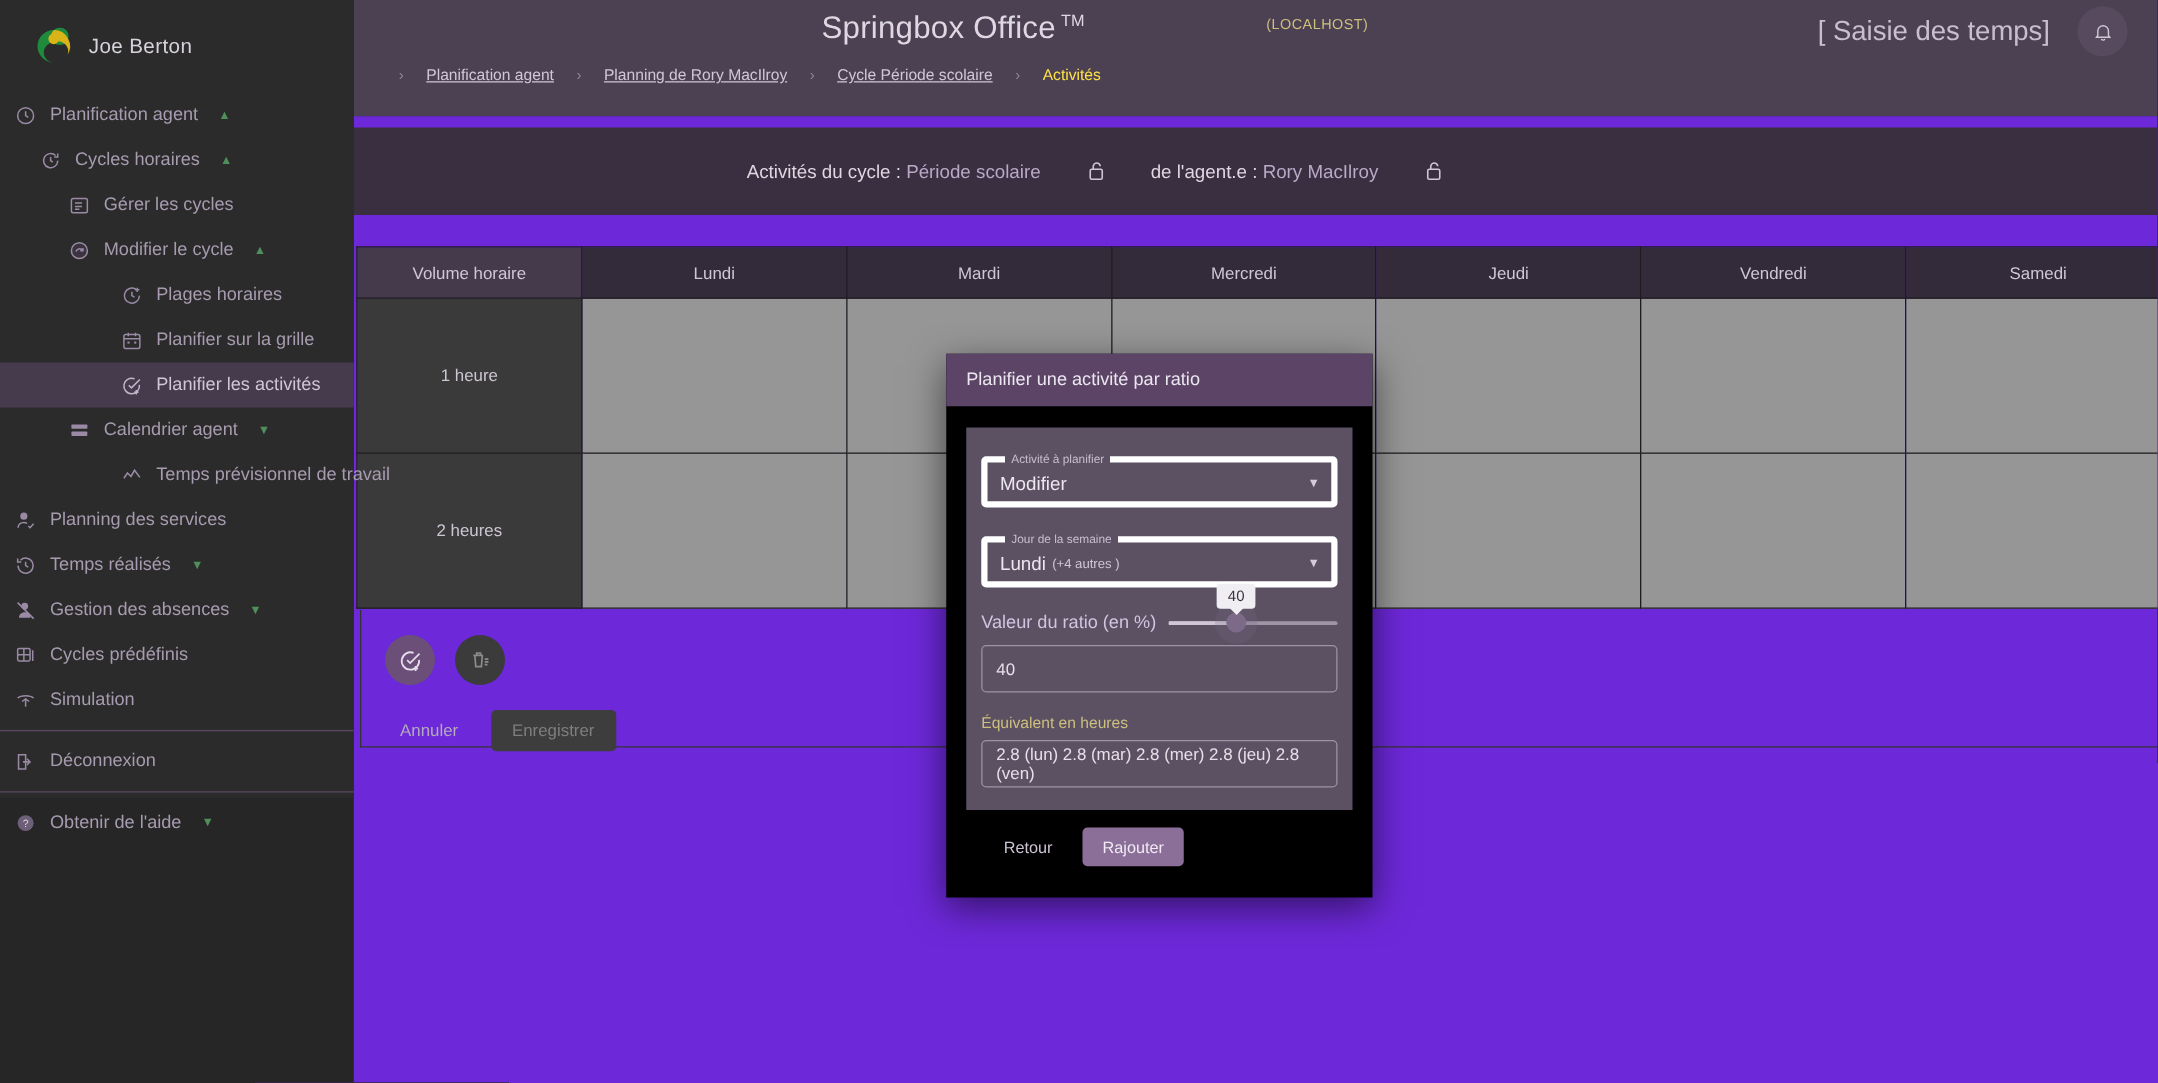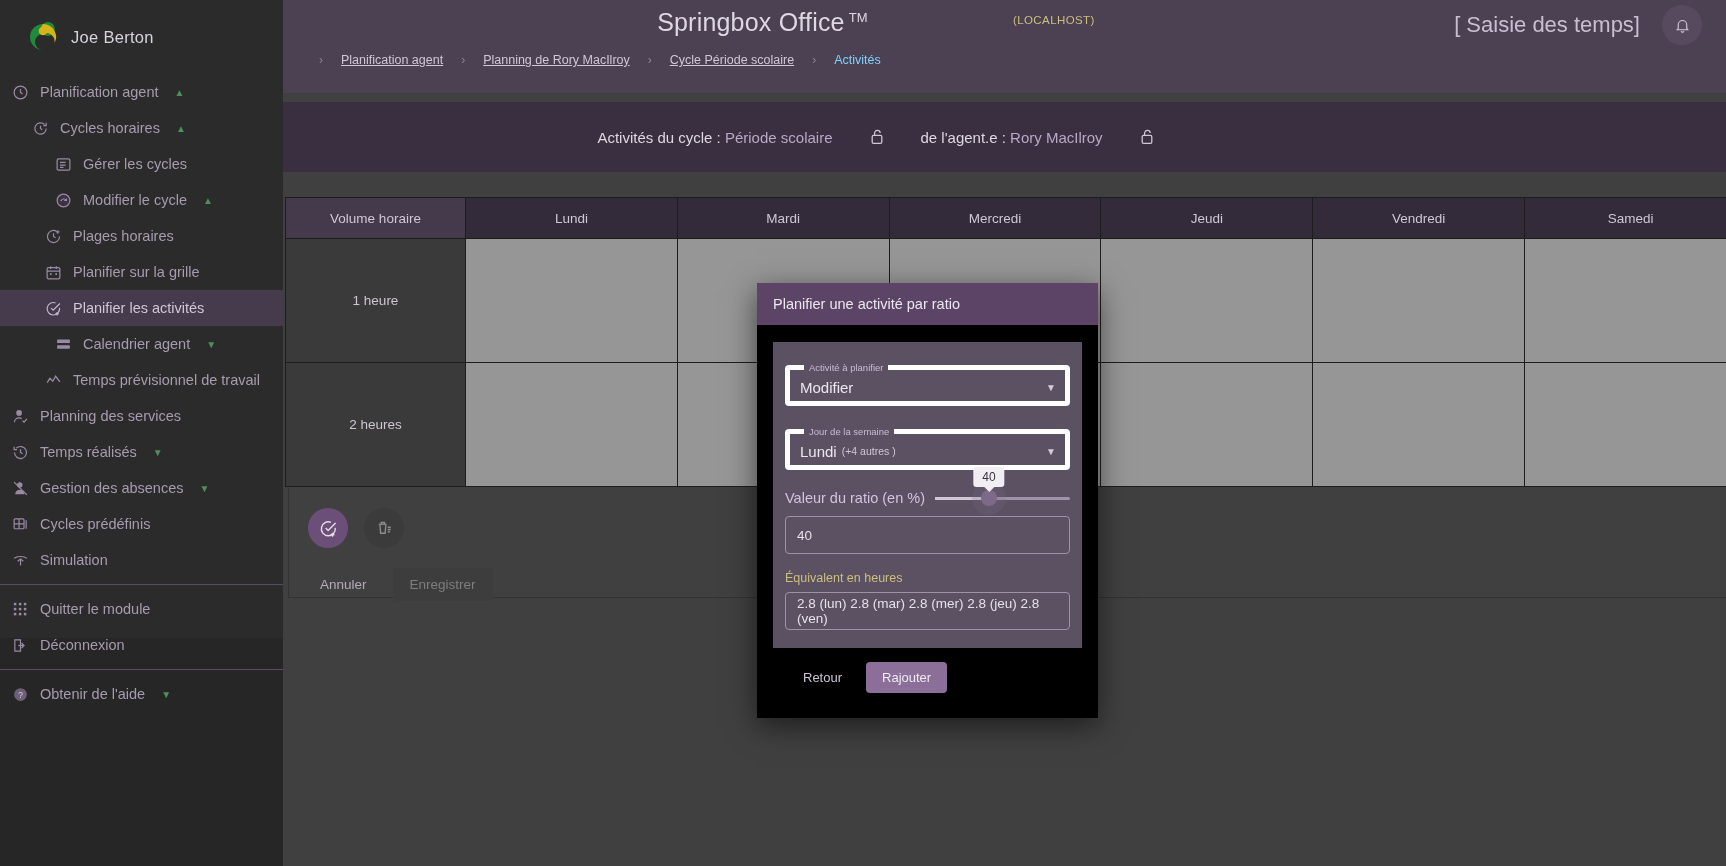--- a/index.html
+++ b/index.html
@@ -22,21 +22,21 @@
   .nav { padding-top:14px; }
   .nav-item {
     display:flex; align-items:center; gap:11px;
     height:36px; color:#a79bb0; font-size:14.5px; white-space:nowrap;
     cursor:pointer;
   }
   .nav-item .ico { width:18px; height:18px; flex:0 0 18px; display:flex; align-items:center; justify-content:center; color:#9a8aa6; }
   .nav-item.lvl0 { padding-left:11px; }
   .nav-item.lvl1 { padding-left:31px; }
   .nav-item.lvl2 { padding-left:54px; }
-  .nav-item.lvl3 { padding-left:44px; }
+  .nav-item.lvl3 { padding-left:96px; }
   .nav-item.active { background:#453b4d; color:#cfc6d6; }
   .chev { font-size:10px; color:#4f8f5b; margin-left:5px; display:inline-block; }
   .sep { height:1px; background:#5a4a62; margin:6px 0; }
   svg.i { display:block; }
 
   
   .header {
     position:absolute; left:283px; top:0; right:0; height:93px;
     background:#4c4053;
   }
@@ -49,33 +49,33 @@
   .hdr-host {
     position:absolute; left:730px; top:14px;
     color:#cdbf7e; font-size:11.5px; letter-spacing:.4px;
   }
   .breadcrumb {
     position:absolute; left:0; top:53px; display:flex; align-items:center;
     gap:0; padding-left:18px; font-size:12.5px;
   }
   .crumb-sep { color:#8f8397; padding:0 18px; font-size:12px; }
   .crumb { color:#cfc7d6; text-decoration:underline; cursor:pointer; }
-  .crumb.last { text-decoration:none; color:#7dd3fc; cursor:default; }
+  .crumb.last { text-decoration:none; color:#fde047; cursor:default; }
   .hdr-right {
     position:absolute; right:24px; top:0; height:50px;
     display:flex; align-items:center; gap:22px;
   }
   .hdr-module { color:#c7bfd0; font-size:22px; white-space:nowrap; display:flex; align-items:flex-end; gap:7px;}
   .bell {
     width:40px; height:40px; border-radius:50%; background:#574a5e;
     display:flex; align-items:center; justify-content:center; color:#cfc7d6; cursor:pointer;
   }
 
   
-  .content { position:absolute; left:283px; top:93px; right:0; bottom:0; background:#404040; }
+  .content { position:absolute; left:283px; top:93px; right:0; bottom:0; background:#6d28d9; }
   .banner {
     position:absolute; left:-11px; top:9px; right:0; height:70px;
     background:#3a2f40; border-left:4px solid #8c6fa0;
     display:flex; align-items:center; justify-content:center; gap:36px;
     padding-right:250px;
   }
   .banner-txt { font-size:15px; color:#ded8e2; }
   .banner-txt b { font-weight:normal; color:#b9a8c6; }
   .lock { color:#cfc7d6; display:flex; align-items:center; }
 
@@ -340,36 +340,20 @@
             <path d="M3 9c3.5-3.5 14.5-3.5 18 0"></path>
               <path d="M12 10v9"></path>
               <path d="M8 13l4-3 4 3"></path>
             </svg>
         </span>
         <span>Simulation</span>
       </div>
 
       <div class="sep"></div>
 
-      <div class="nav-item lvl0">
-        <span class="ico">
-          <svg class="i" width="15" height="15" viewBox="0 0 18 18" fill="#9a8aa6">
-            <rect x="1" y="1" width="3" height="3"></rect>
-              <rect x="7" y="1" width="3" height="3"></rect>
-              <rect x="13" y="1" width="3" height="3"></rect>
-            <rect x="1" y="7" width="3" height="3"></rect>
-              <rect x="7" y="7" width="3" height="3"></rect>
-              <rect x="13" y="7" width="3" height="3"></rect>
-            <rect x="1" y="13" width="3" height="3"></rect>
-              <rect x="7" y="13" width="3" height="3"></rect>
-              <rect x="13" y="13" width="3" height="3"></rect>
-            </svg>
-        </span>
-        <span>Quitter le module</span>
-      </div>
 
       <div class="nav-item lvl0">
         <span class="ico">
           <svg class="i" width="17" height="17" viewBox="0 0 24 24" fill="none" stroke="#9a8aa6" stroke-width="1.7">
             <path d="M4 4h8v16H4z"></path>
               <path d="M16 12H9"></path>
               <path d="M13.5 8.5L17 12l-3.5 3.5"></path>
             </svg>
         </span>
         <span>Déconnexion</span>

